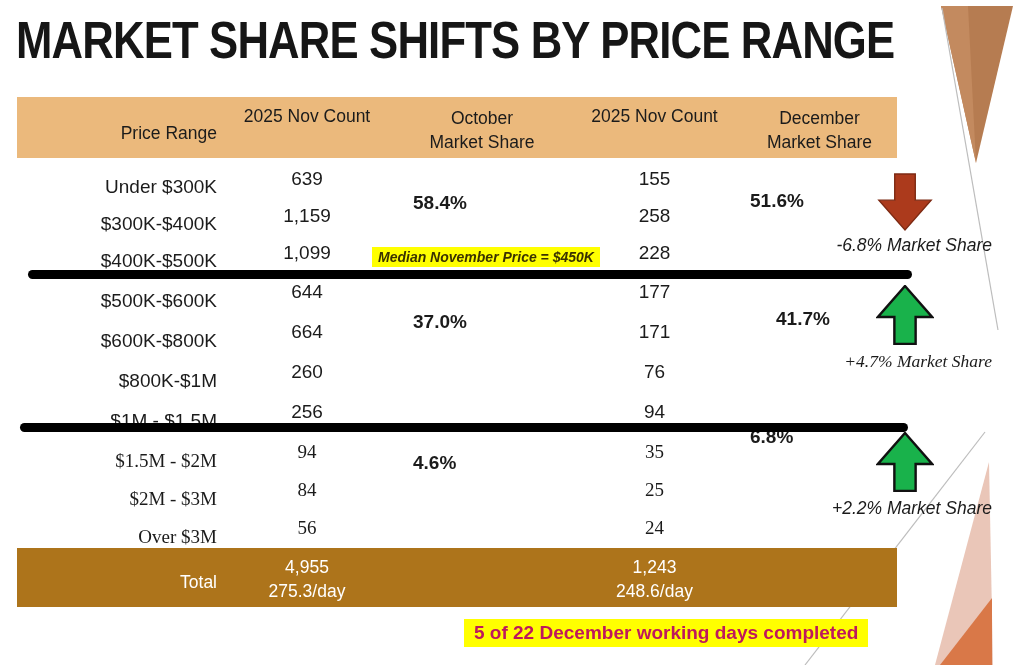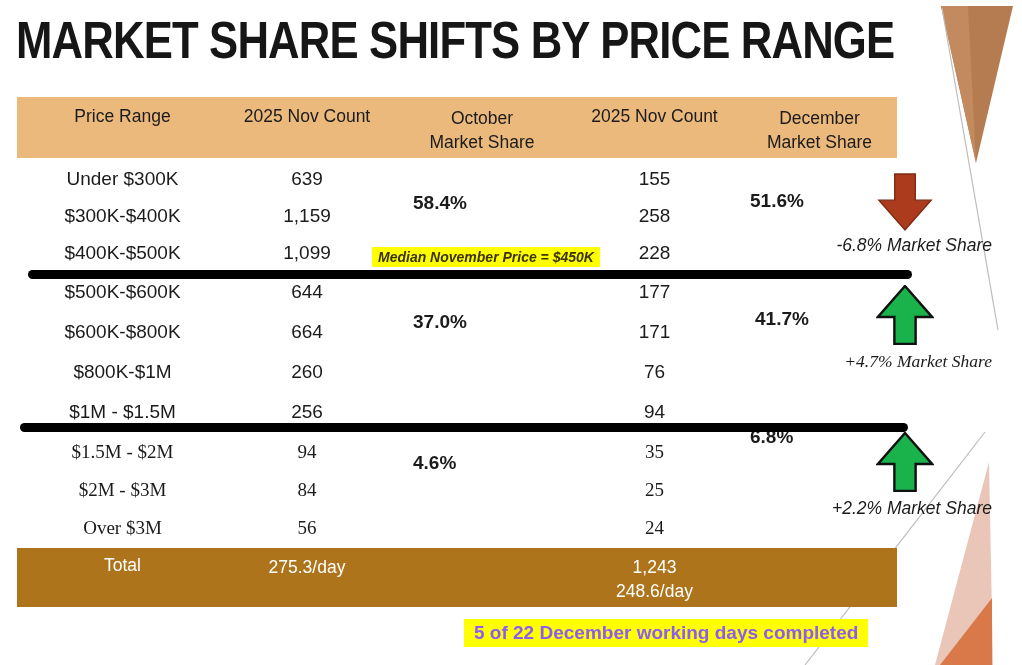--- a/index.html
+++ b/index.html
@@ -9,21 +9,21 @@
   }
   .deco{position:absolute;left:0;top:0;width:1022px;height:665px;pointer-events:none;}
   .title{
     position:absolute;left:16px;top:10px;font-size:52px;font-weight:800;
     letter-spacing:-1px;white-space:nowrap;transform:scaleX(0.84);transform-origin:left top;
     color:#161616;
   }
   .band{position:absolute;left:17px;width:880px;display:flex;}
   .head-band{top:97px;height:61px;padding-top:9px;box-sizing:border-box;font-size:17.5px;}
   .total-band{top:548px;height:59px;padding-top:7px;box-sizing:border-box;color:#ffffff;font-size:17.5px;}
-  .c1{width:200px;box-sizing:border-box;padding-left:11px;text-align:center;}
+  .c1{width:200px;box-sizing:border-box;padding-left:11px;text-align:right;margin-top:17px;}
   .c2{width:180px;text-align:center;}
   .c3{width:170px;text-align:center;}
   .c4{width:175px;text-align:center;}
   .c5{width:155px;text-align:center;}
   .two-line span{display:block;line-height:24px;}
   .rows{position:absolute;left:17px;width:880px;display:flex;flex-direction:column;}
   #section-0{top:160px;}
   #section-1{top:272px;}
   #section-2{top:433px;font-family:Liberation Serif, serif;}
   #section-0 .trow{height:37px;}
@@ -35,21 +35,21 @@
   #divider-2{left:20px;top:423px;width:888px;}
   .share{position:absolute;width:140px;font-weight:700;font-size:19px;z-index:2;}
   .ann{position:absolute;left:640px;width:352px;text-align:right;font-style:italic;font-size:17.5px;z-index:2;}
   .arrow{position:absolute;z-index:2;}
   .note{
     position:absolute;left:372px;top:247px;font-style:italic;font-weight:700;font-size:14px;
     color:#3a3200;padding:2px 6px;z-index:4;
   }
   .footer{
     position:absolute;left:464px;top:619px;font-weight:700;font-size:19px;
-    padding:3px 10px;color:#8b5cf6;z-index:2;
+    padding:3px 10px;color:#be185d;z-index:2;
   }
   .total-line{display:block;line-height:24px;}
 </style>
 </head>
 <body>
 
 <div class="slide">
 
   <svg class="deco" viewBox="0 0 1022 665">
     <polygon points="941,6 1013,6 976,163" fill="#B67C51"></polygon>
@@ -152,21 +152,21 @@
         <div class="c5"></div>
       </div>
     </div>
 
   <div class="divider" id="divider-1"></div>
   <div class="divider" id="divider-2"></div>
 
   <div class="share" style="left:413px;top:192px;">58.4%</div>
   <div class="share" style="left:750px;top:190px;">51.6%</div>
   <div class="share" style="left:413px;top:311px;">37.0%</div>
-  <div class="share" style="left:755px;top:308px;">41.7%</div>
+  <div class="share" style="left:776px;top:308px;">41.7%</div>
   <div class="share" style="left:413px;top:452px;">4.6%</div>
   <div class="share" style="left:750px;top:426px;">6.8%</div>
 
   <svg class="arrow" style="left:877px;top:171px;" width="56" height="62" viewBox="0 0 60 62">
     <polygon points="19,1 41,1 41,29 58,29 30,61 2,29 19,29" stroke-width="1.5" stroke="#7D2A13" fill="#AC3A1C"></polygon>
   </svg>
   <svg class="arrow" style="left:876px;top:285px;" width="58" height="60" viewBox="0 0 60 62">
     <polygon points="30,1 58,33 41,33 41,61 19,61 19,33 2,33" stroke-width="2.5" stroke="#111111" fill="#19B24B"></polygon>
   </svg>
   <svg class="arrow" style="left:876px;top:432px;" width="58" height="60" viewBox="0 0 60 62">
@@ -175,20 +175,21 @@
 
   <div class="ann" style="top:235px;">-6.8% Market Share</div>
   <div class="ann" style="top:351px;font-family:Liberation Serif, serif;">+4.7% Market Share</div>
   <div class="ann" style="top:498px;">+2.2% Market Share</div>
 
   <div class="note" style="background: rgb(255, 255, 0);">Median November Price = $450K</div>
 
   <div class="band total-band" style="background: rgb(173, 116, 27);">
     <div class="c1">Total</div>
     <div class="c2">
+      <span class="total-line">4,955</span>
       <span class="total-line">275.3/day</span>
     </div>
     <div class="c3"></div>
     <div class="c4">
       <span class="total-line">1,243</span>
       <span class="total-line">248.6/day</span>
     </div>
     <div class="c5"></div>
   </div>
 

